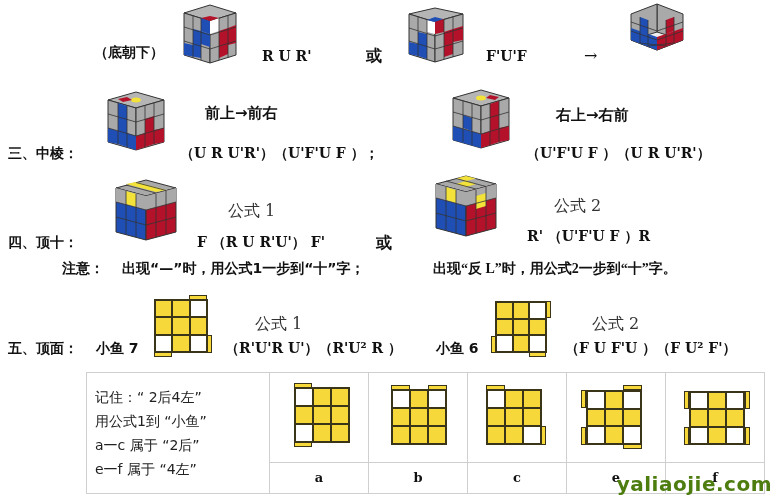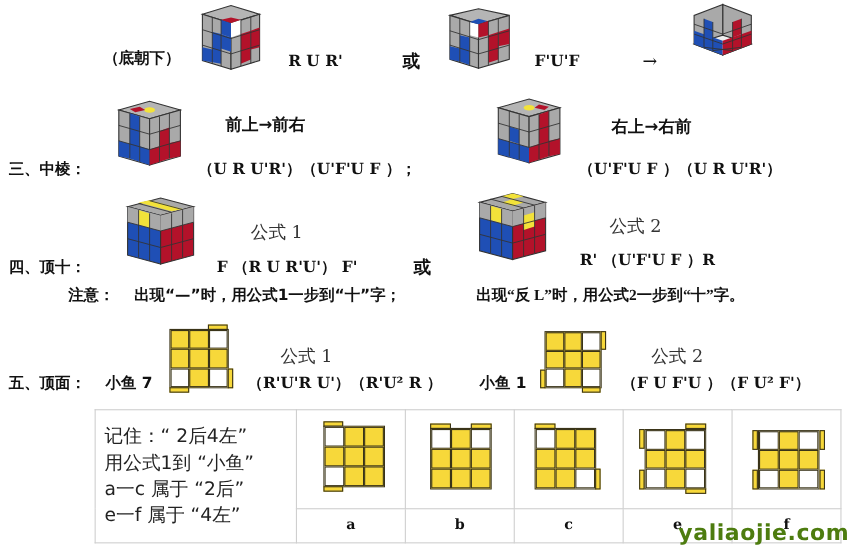--- a/index.html
+++ b/index.html
@@ -12,21 +12,21 @@
   .light{font-weight:normal;color:#333;}
   .cube{position:absolute;}
   
   .fgrid{position:absolute;display:grid;grid-template-columns:repeat(3,1fr);grid-template-rows:repeat(3,1fr);border:1.5px solid #3a3418;box-sizing:border-box;}
   .fgrid div{border:1px solid #3a3418;box-sizing:border-box;}
   .y{background:#f7d83a;}
   .w{background:#ffffff;}
   .side-tab{position:absolute;border:1.5px solid #3a3418;background:#f7d83a;box-sizing:border-box;}
   table.fish{position:absolute;left:86px;top:372px;border-collapse:collapse;}
   table.fish td{border:1px solid #cfcfcf;padding:0;vertical-align:middle;}
-  .notes{width:174px;height:120px;font-family:"DejaVu Sans","Liberation Sans",sans-serif;font-size:17px;color:#222;padding-left:8px !important;}
+  .notes{width:174px;height:120px;font-family:"DejaVu Sans","Liberation Sans",sans-serif;font-size:14px;color:#222;padding-left:8px !important;}
   .notes div{height:24px;line-height:24px;}
   .pcell{width:98px;height:88px;position:relative;}
   .lcell{height:30px;text-align:center;font-weight:bold;font-size:13px;}
   .wm{position:absolute;right:12px;bottom:4px;font-family:"DejaVu Sans","Liberation Sans",sans-serif;font-size:20px;font-weight:bold;color:#4d7c0f;letter-spacing:0.5px;}
 </style>
 </head>
 <body>
 
 <span class="abs bold f14" style="left:94px;top:44px;">（底朝下）</span>
 
@@ -235,21 +235,21 @@
       <div class="y"></div>
       <div class="w"></div>
   </div>
   <div class="side-tab" style="left:154px;top:352px;width:18px;height:5px;"></div>
   <div class="side-tab" style="left:207px;top:335px;width:5px;height:18px;"></div>
 </div>
 
 <span class="abs f16 light" style="left:255px;top:314px;">公式 1</span>
 <span class="abs bold f14" style="left:225px;top:340px;">（R'U'R U'）（R'U² R ）</span>
 
-<span class="abs bold f14" style="left:436px;top:340px;font-family:'DejaVu Sans','Liberation Sans',sans-serif;">小鱼 1</span>
+<span class="abs bold f14" style="left:436px;top:340px;font-family:'DejaVu Sans','Liberation Sans',sans-serif;">小鱼 6</span>
 
 <div>
   <div class="fgrid" style="left:495px;top:301px;width:52px;height:52px;">
     <div class="y"></div>
       <div class="y"></div>
       <div class="w"></div>
     <div class="y"></div>
       <div class="y"></div>
       <div class="y"></div>
     <div class="w"></div>

